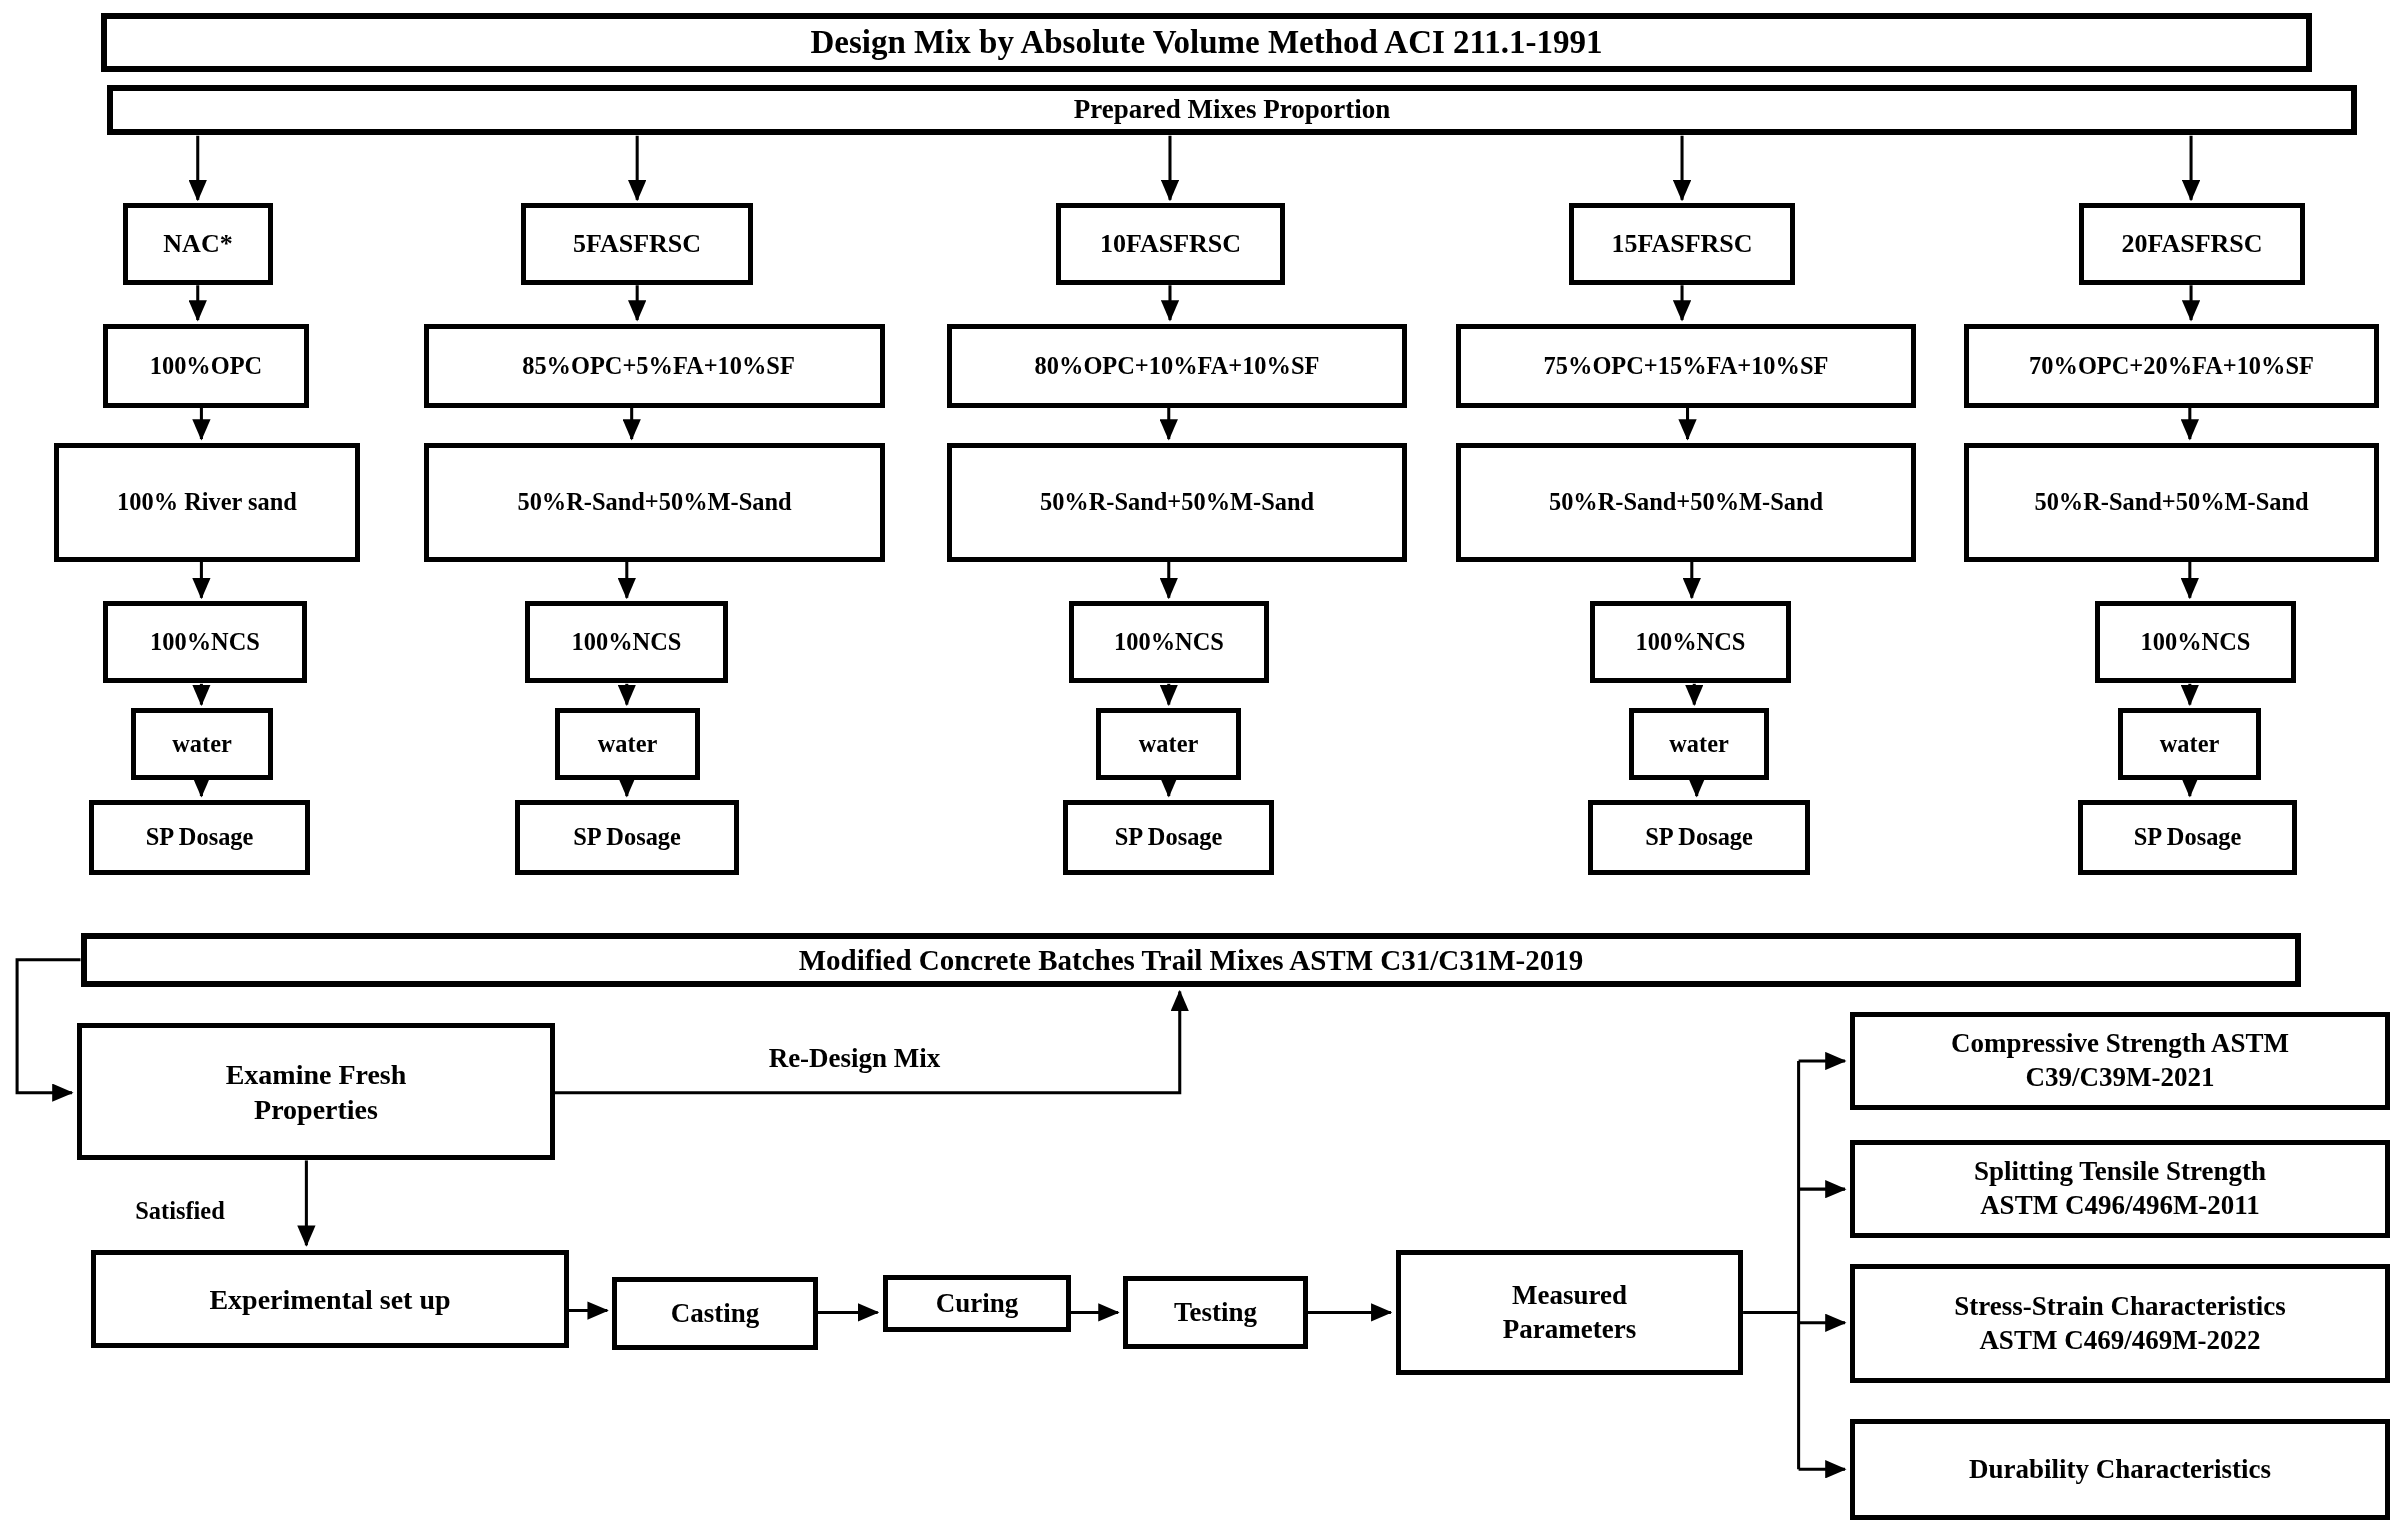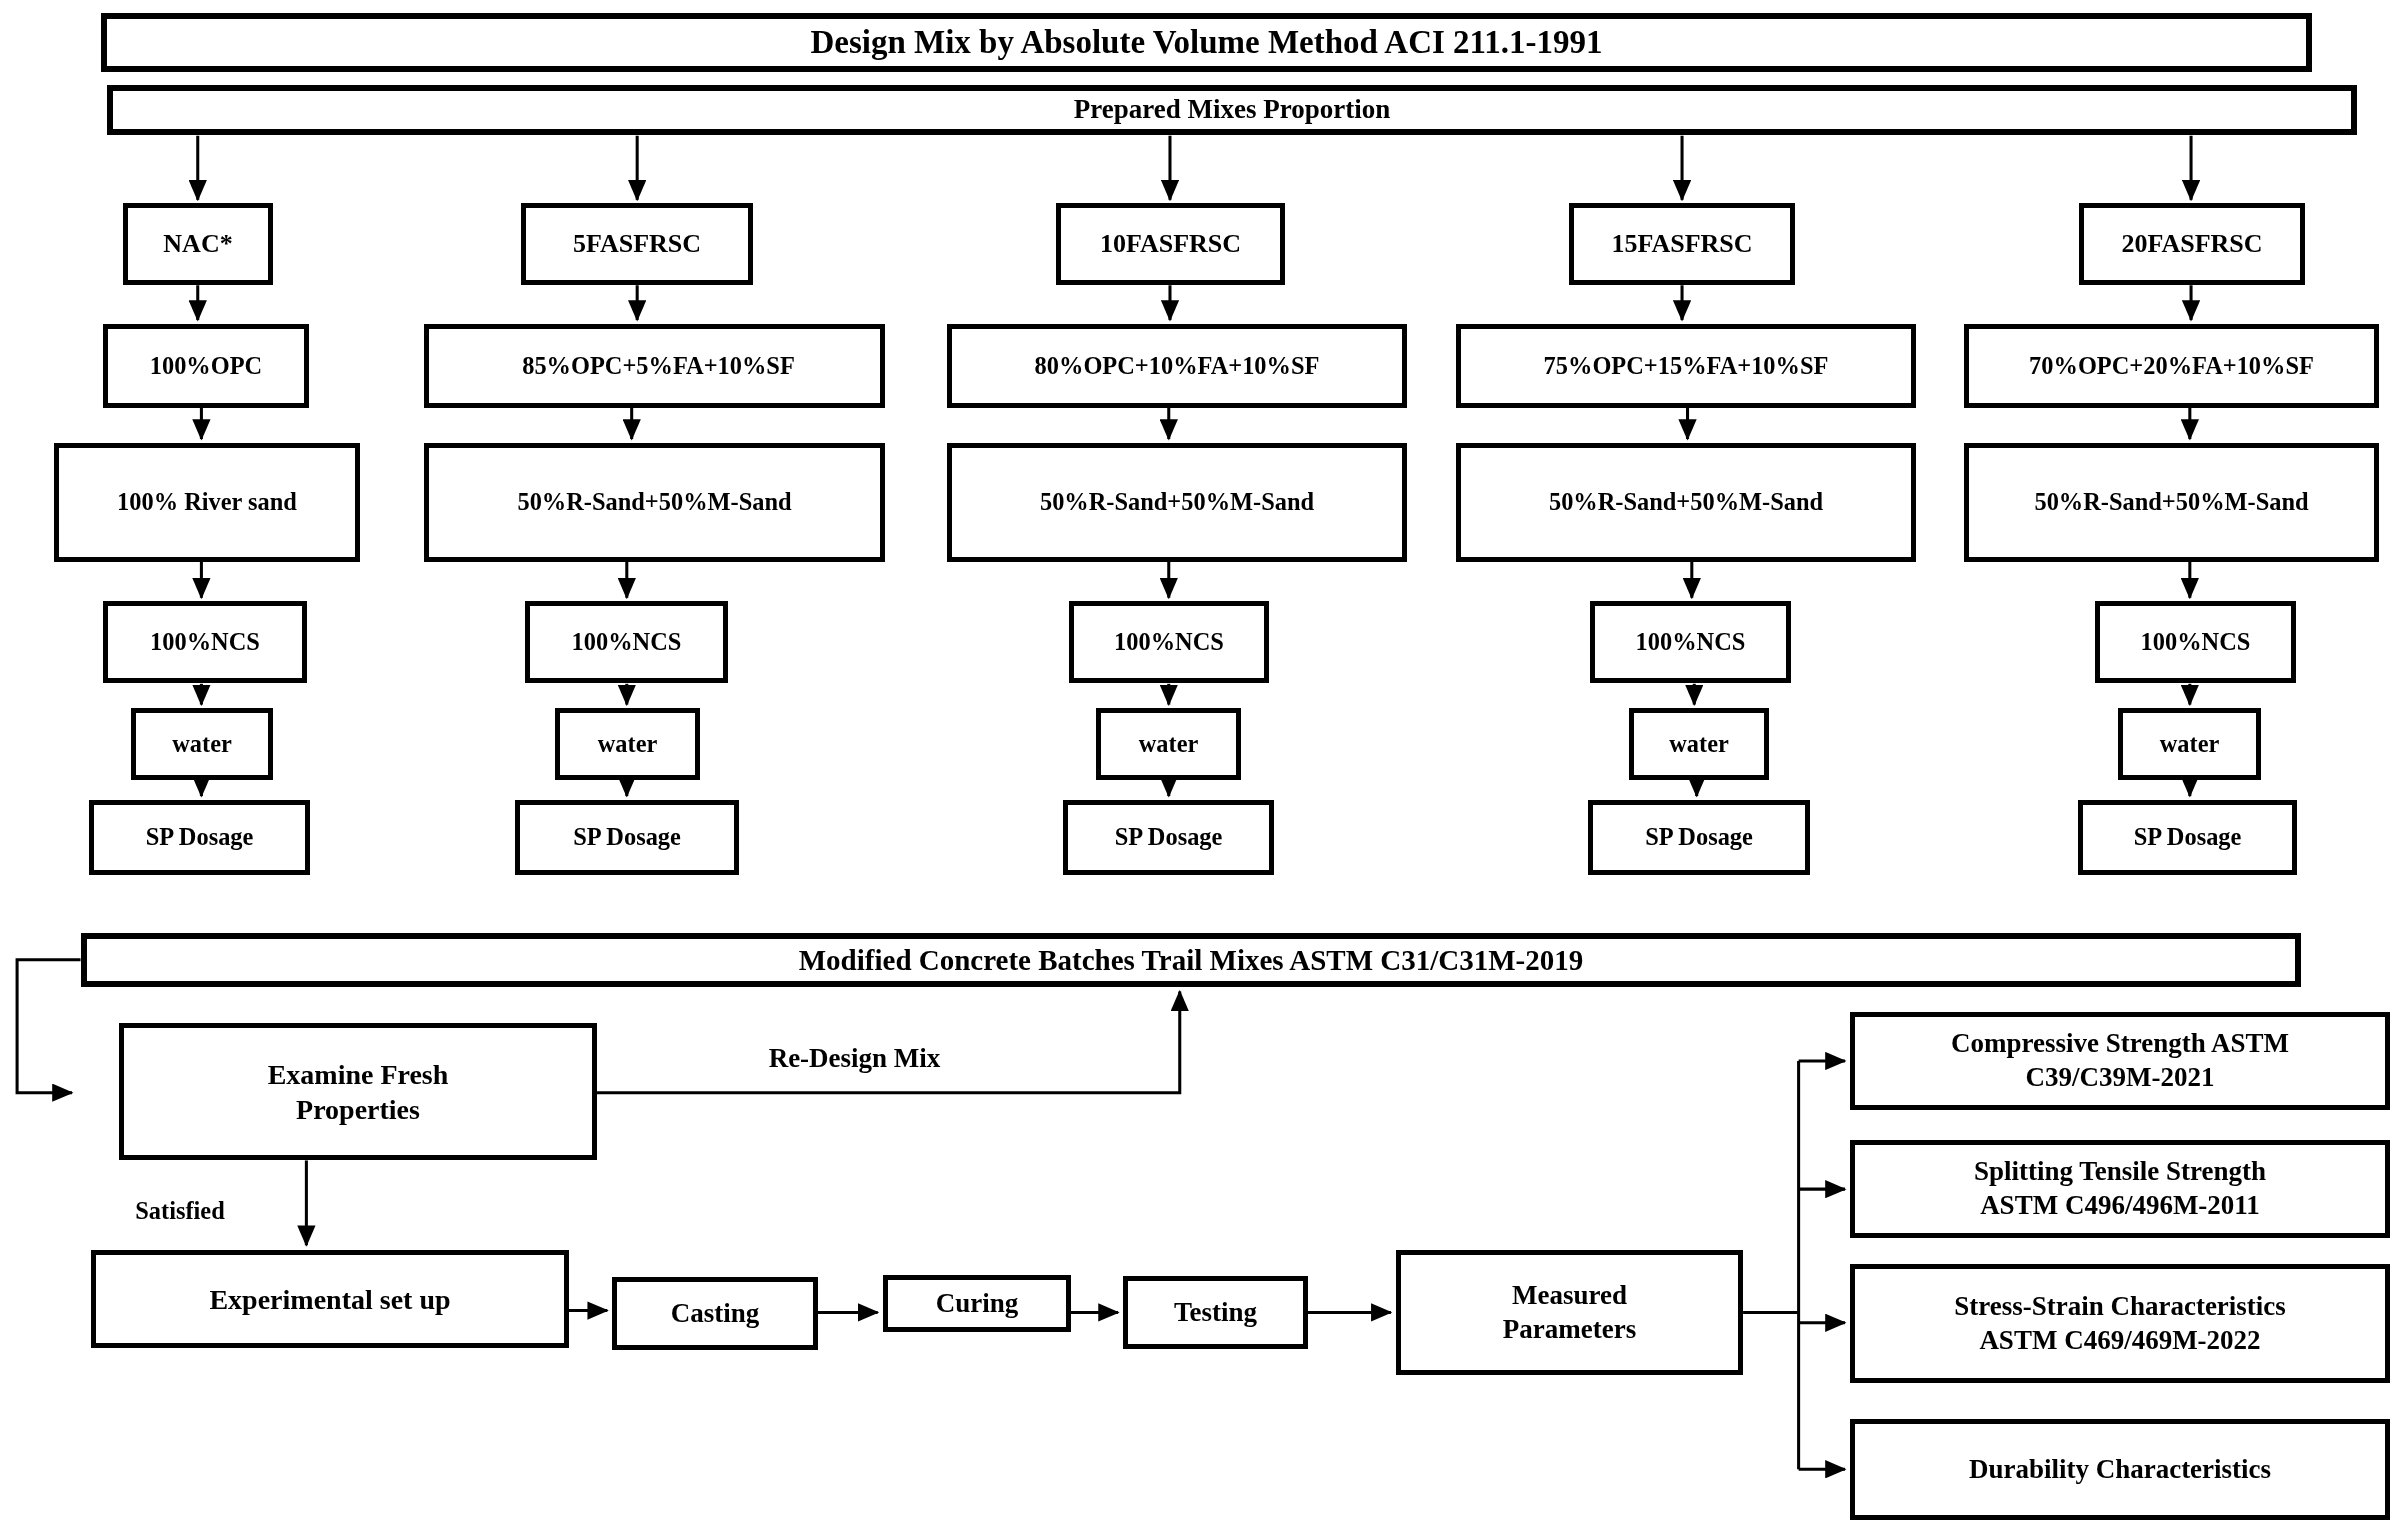--- a/index.html
+++ b/index.html
@@ -222,21 +222,21 @@
     <span class="l">water</span>
     </div>
   <div class="bx f40" style="left:2078px;top:800px;width:219px;height:75px;">
     <span class="l">SP Dosage</span>
     </div>
 
   <div class="bx bar f48" style="left:81px;top:933px;width:2220px;height:54px;">
     <span class="l">Modified Concrete Batches Trail Mixes ASTM C31/C31M-2019</span>
   </div>
 
-  <div class="bx f46" style="left:77px;top:1023px;width:478px;height:137px;margin-left:42px;">
+  <div class="bx f46" style="left:77px;top:1023px;width:478px;height:137px;">
     <span class="l">Examine Fresh</span>
     <span class="l">Properties</span>
   </div>
 
   <div class="lbl red" style="left:702px;top:1044px;width:305px;font-size:27px;">Re-Design Mix</div>
   <div class="lbl red" style="left:113px;top:1198px;width:134px;font-size:24.4px;">Satisfied</div>
 
   <div class="bx f46" style="left:59px;top:1250px;width:478px;height:98px;margin-left:32px;">
     <span class="l">Experimental set up</span>
   </div>

